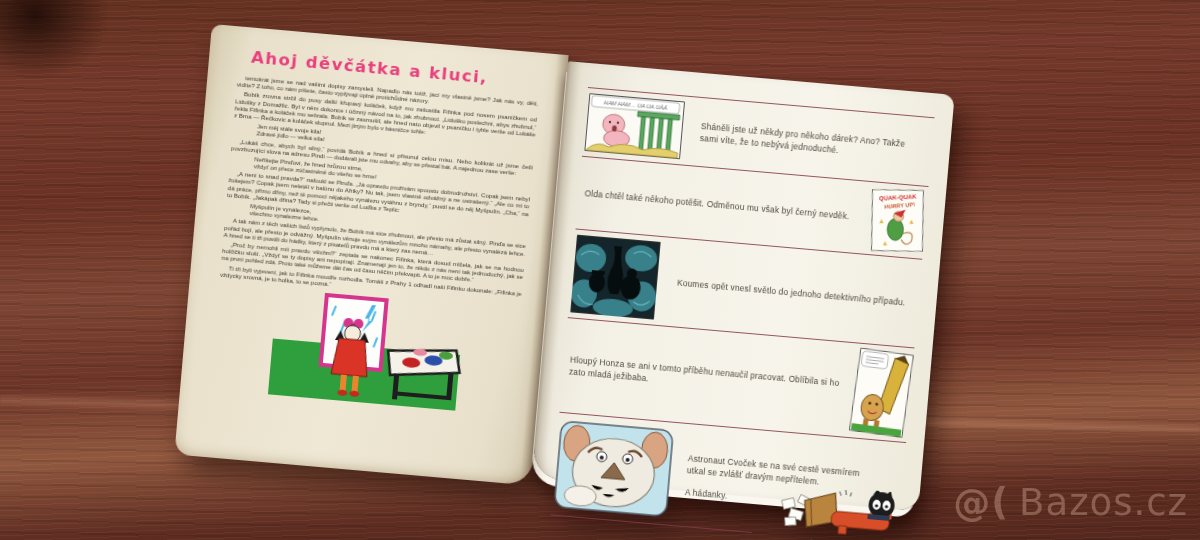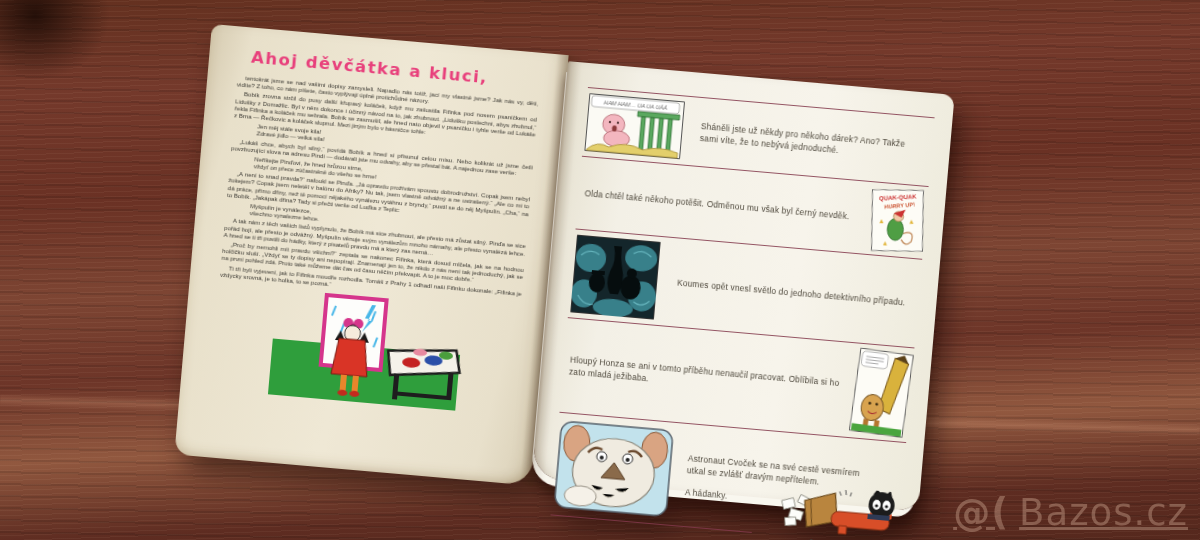--- a/index.html
+++ b/index.html
@@ -55,22 +55,22 @@
   .clover-row{display:flex;justify-content:flex-end;padding-right:76px;margin-top:4px;}
   .clover{transform:rotate(45deg);width:20px;height:20px;}
   .clover-core{width:9px;height:9px;border-radius:50%;background:#2cb6c6;
     box-shadow:9px 0 0 #2cb6c6,0 9px 0 #2cb6c6,9px 9px 0 #2cb6c6;}
 
   .art{flex:0 0 auto;display:block;}
   .tilt-l{transform:rotate(-4deg);}
   .tilt-r{transform:rotate(3deg);}
 
   
-  .watermark{position:absolute;right:12px;bottom:6px;font-size:37px;letter-spacing:1px;
-    color:rgba(206,166,145,0.42);font-family:"DejaVu Sans",sans-serif;font-weight:500;text-decoration:underline;}
+  .watermark{position:absolute;right:12px;bottom:16px;font-size:37px;letter-spacing:1px;
+    color:rgba(206,166,145,0.42);font-family:"DejaVu Sans",sans-serif;font-weight:500;}
   .watermark .logo{margin-right:10px;font-weight:bold;}
 </style>
 </head>
 <body>
 
 <div class="stage">
   <div class="corner-dark"></div>
   <div class="light-streak"></div>
 
   <div class="spread">

